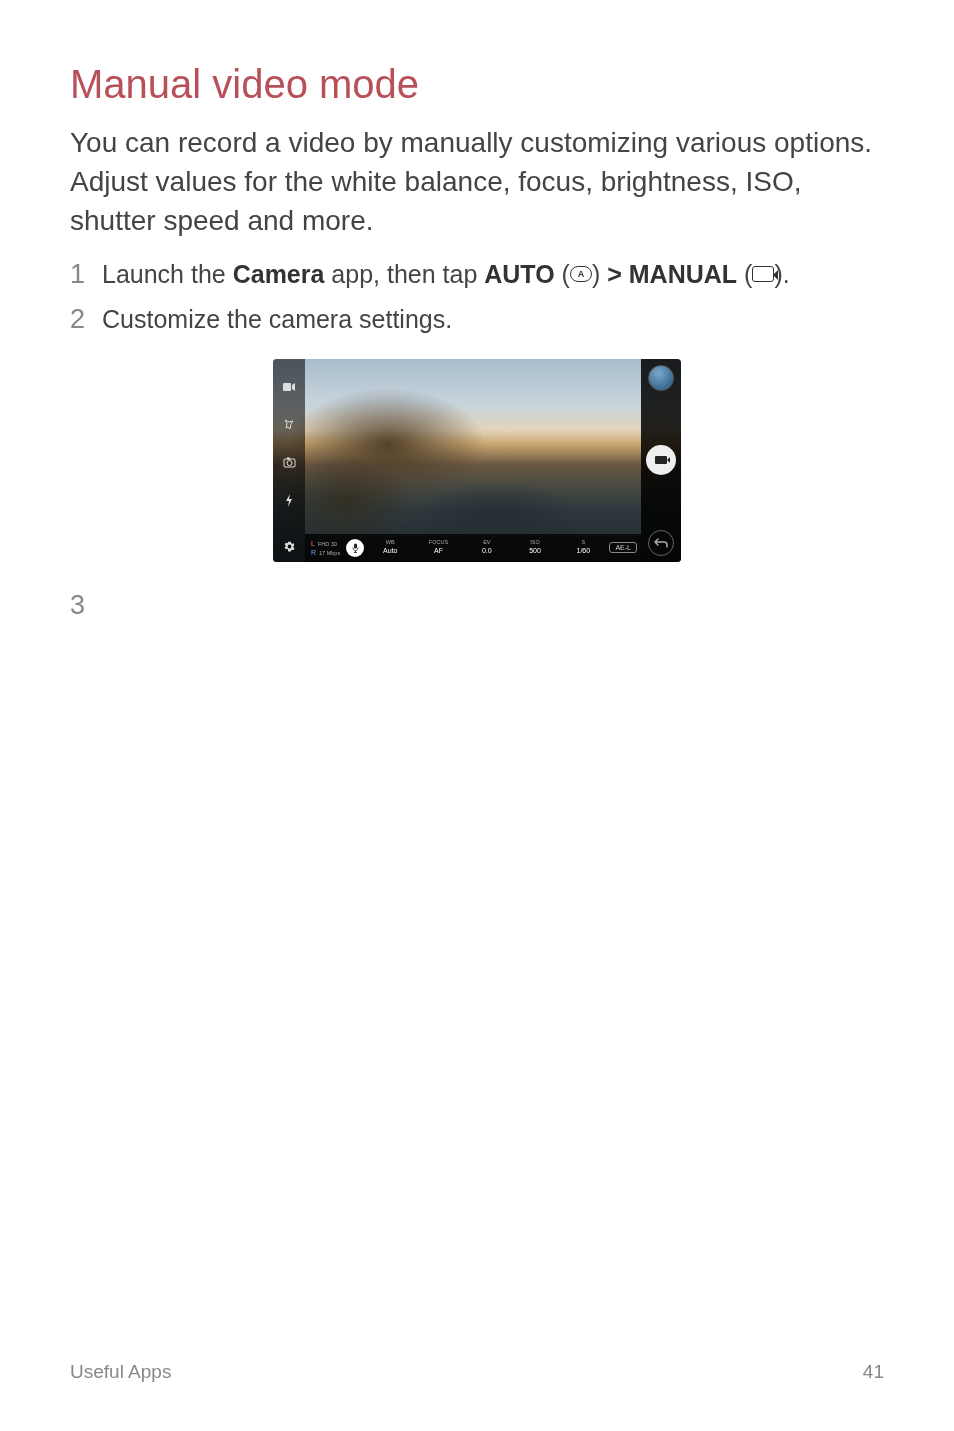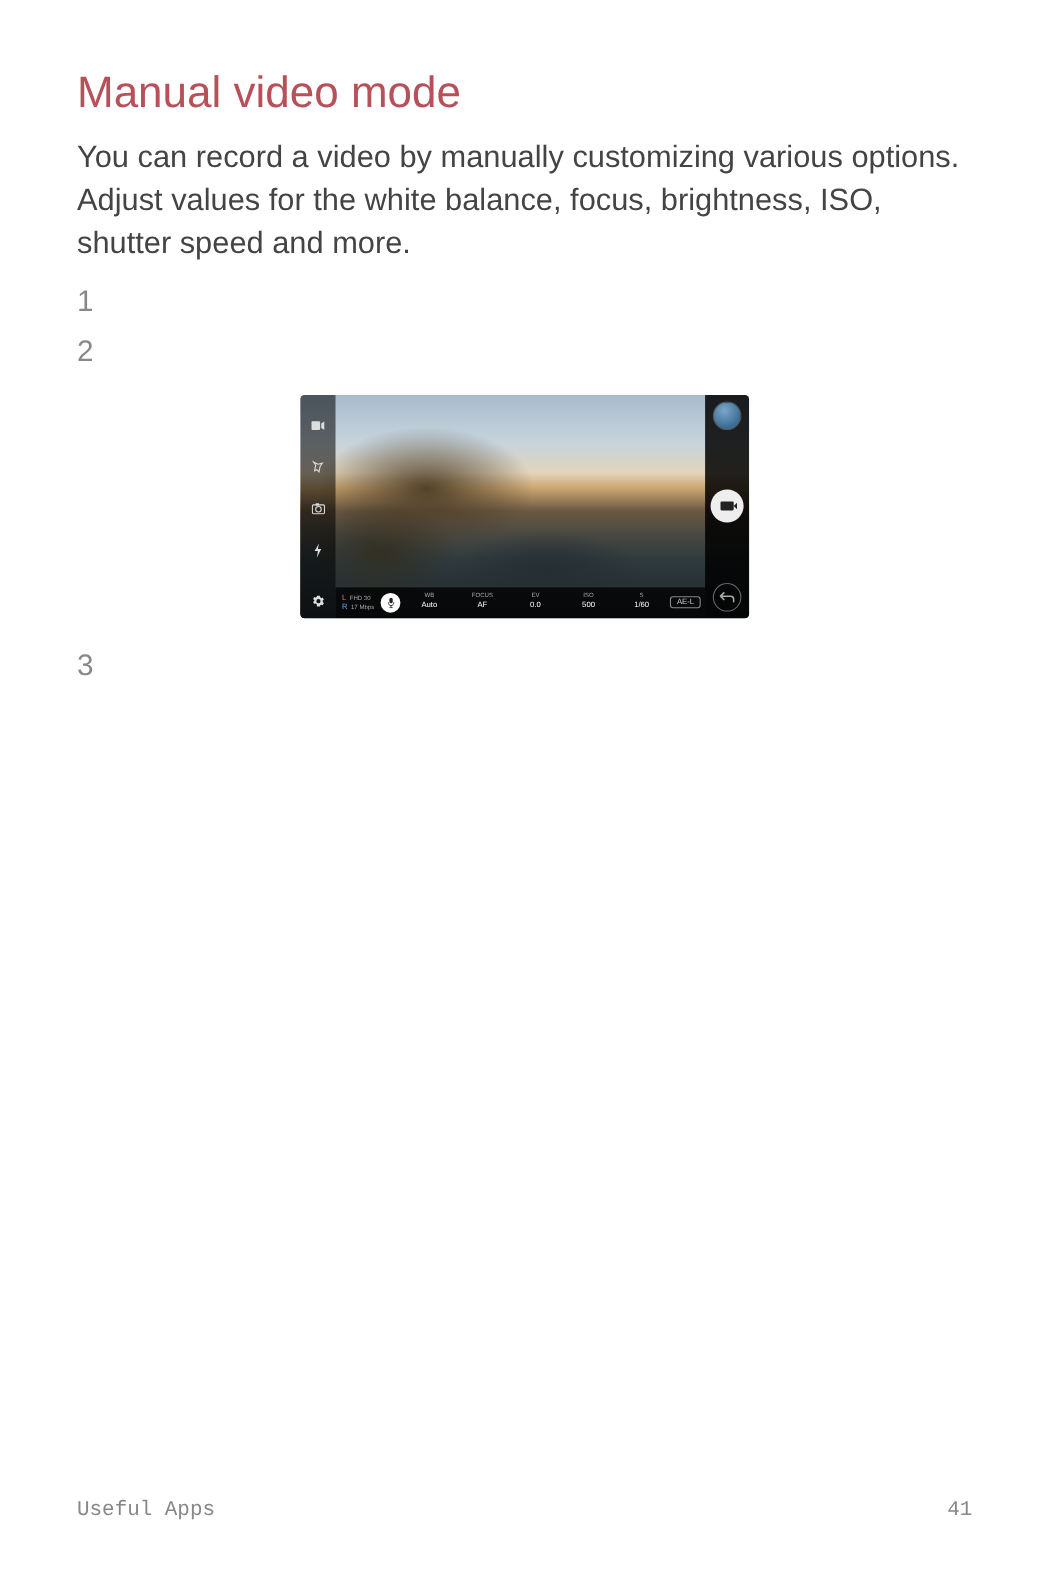--- a/index.html
+++ b/index.html
@@ -293,36 +293,39 @@
     .footer {
       position: absolute;
       bottom: 48px;
       left: 70px;
       right: 70px;
       display: flex;
       justify-content: space-between;
       font-size: 19px;
       color: #888;
       font-weight: 300;
-      font-family: Liberation Mono, monospace;
     }
   </style>
 </head>
 <body>
 
 <h1>Manual video mode</h1>
 
 <p class="intro">You can record a video by manually customizing various options. Adjust values for the white balance, focus, brightness, ISO, shutter speed and more.</p>
 
 <ol class="steps">
   <li>
     <span class="step-num">1</span>
+    <span class="step-text">
+      <span>Launch the </span><b>Camera</b><span> app, then tap </span><b>AUTO</b><span> (</span><span class="inline-icon auto-pill">A</span><span>) </span><b>&gt;</b><span> </span><b>MANUAL</b><span> (</span><span class="inline-icon manual-rect"></span><span>).</span>
+    </span>
   </li>
   <li>
     <span class="step-num">2</span>
+    <span class="step-text">Customize the camera settings.</span>
   </li>
 </ol>
 
 <div class="screenshot-wrap">
   <div class="screenshot">
     <div class="viewfinder"></div>
 
     <div class="left-col">
       <span class="li-icon">
         <svg width="12" height="10" viewBox="0 0 12 10">

